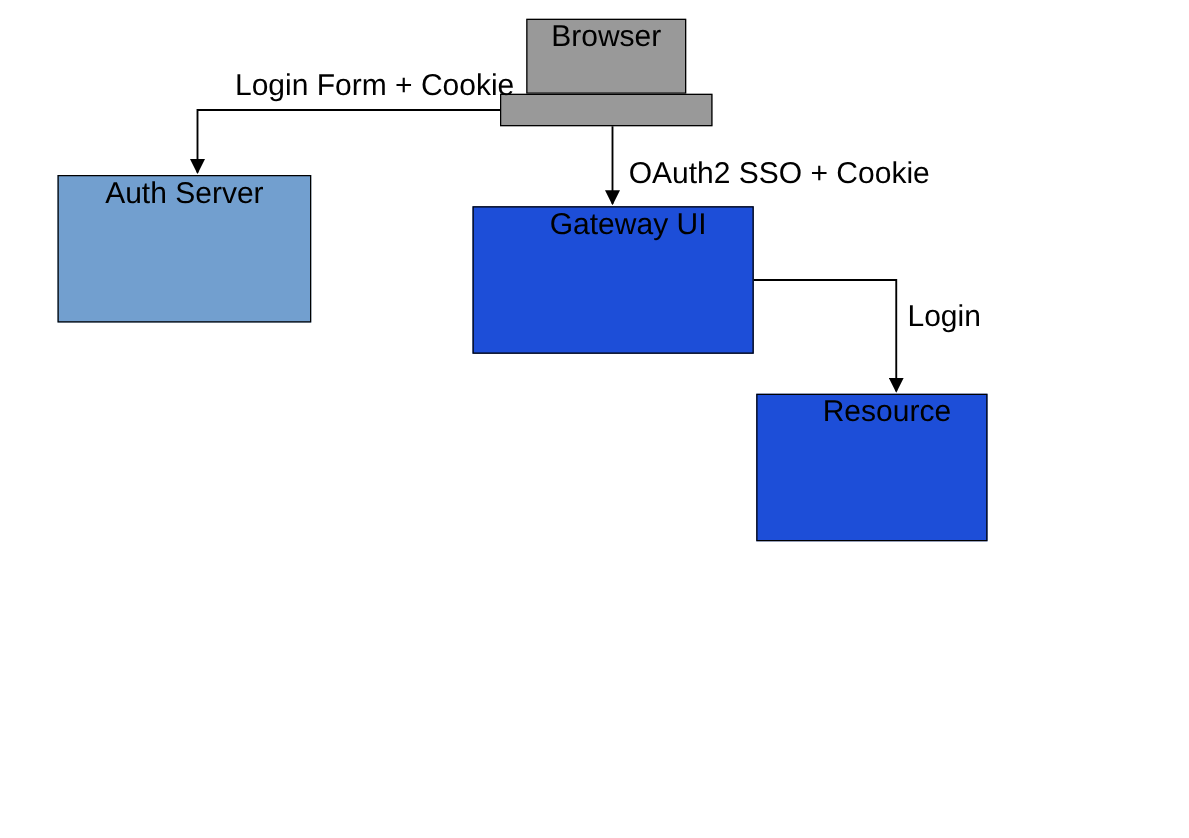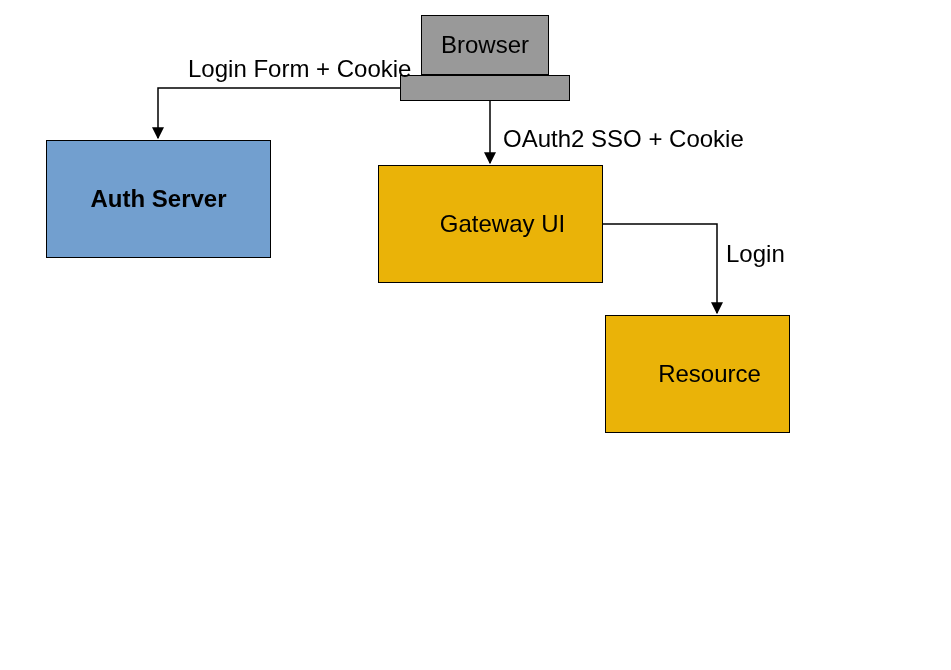--- a/index.html
+++ b/index.html
@@ -10,48 +10,48 @@
     background: #ffffff;
     font-family: "Liberation Sans", Arial, sans-serif;
     font-size: 24px;
     color: #000;
     position: relative;
   }
   .box {
     position: absolute;
     border: 1px solid #000;
     display: flex;
-    align-items: center;
+    align-items: flex-start;
     justify-content: center;
     box-sizing: border-box;
   }
   .gray  { background: #999999; }
   .blue  { background: #729fcf; }
-  .orange{ background: #eab308; padding-left: 24px; }
+  .orange{ background: #1d4ed8; padding-left: 24px; }
   .label {
     position: absolute;
     white-space: nowrap;
   }
   svg.connectors {
     position: absolute;
     top: 0; left: 0;
     width: 951px;
     height: 670px;
     pointer-events: none;
   }
 </style>
 </head>
 <body>
 
 <div class="box gray" style="left:421px; top:15px; width:128px; height:60px;">
   <span>Browser</span>
 </div>
 <div class="box gray" style="left:400px; top:75px; width:170px; height:26px;"></div>
 
-<div class="box blue" style="left:46px; top:140px; width:225px; height:118px;font-weight:bold;">
+<div class="box blue" style="left:46px; top:140px; width:203px; height:118px;">
   <span>Auth Server</span>
 </div>
 
 <div class="box orange" style="left:378px; top:165px; width:225px; height:118px;">
   <span>Gateway UI</span>
 </div>
 
 <div class="box orange" style="left:605px; top:315px; width:185px; height:118px;">
   <span>Resource</span>
 </div>

